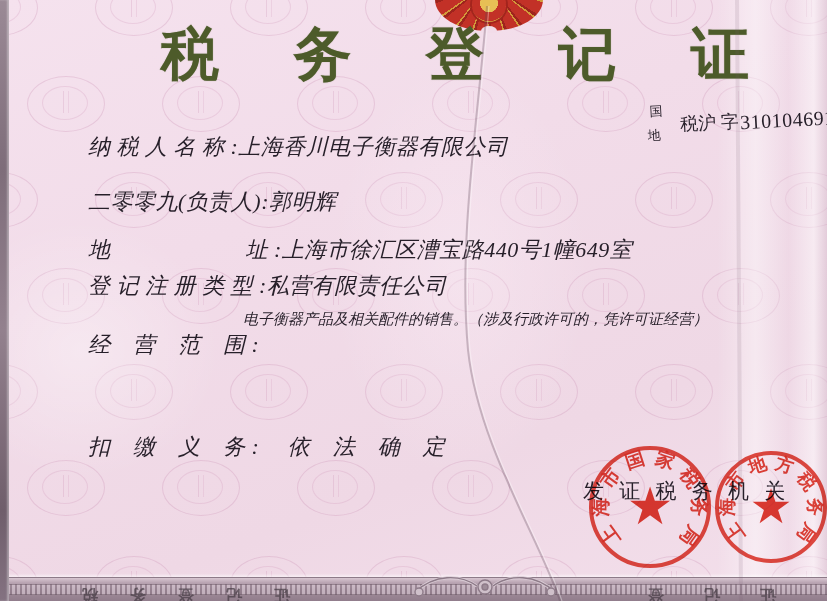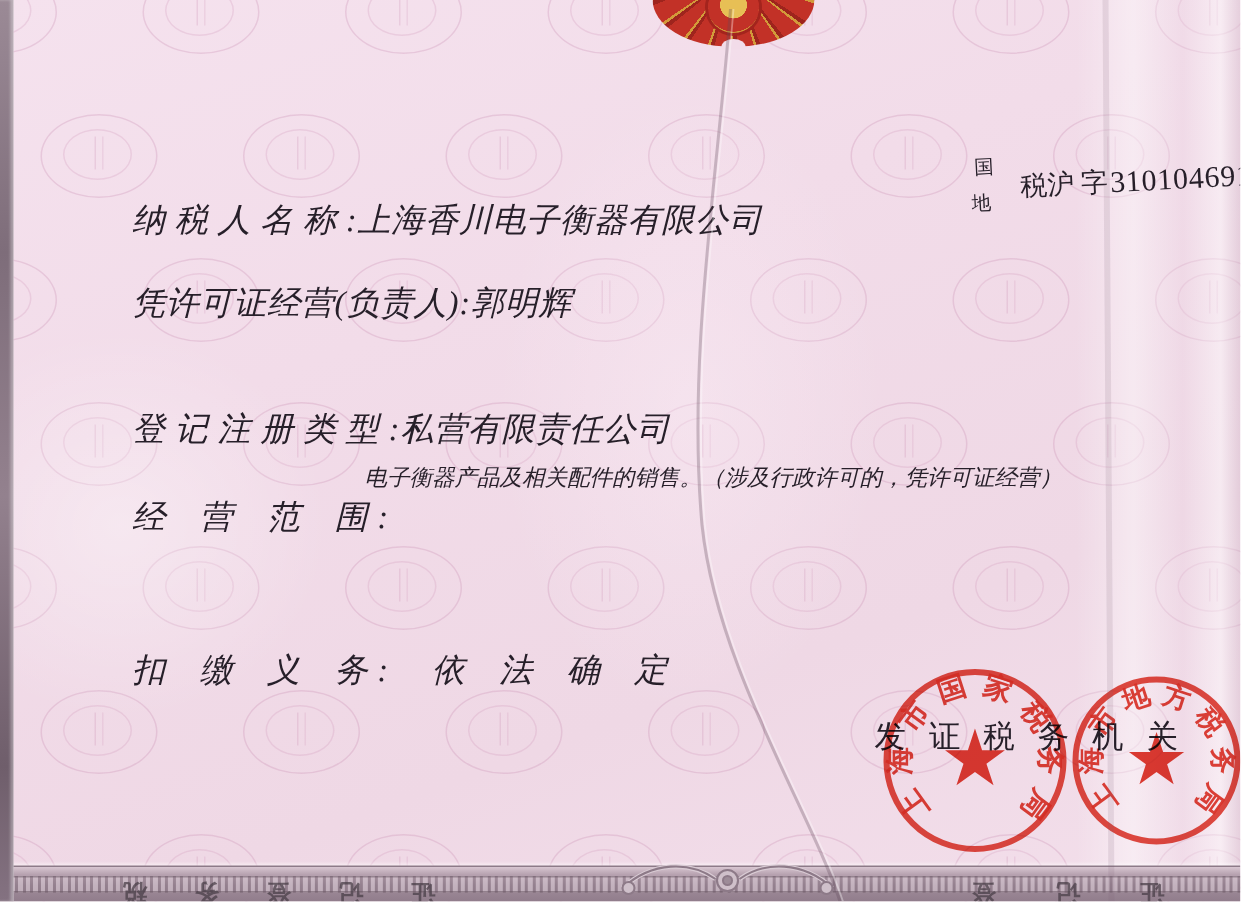--- a/index.html
+++ b/index.html
@@ -194,30 +194,32 @@
   <div class="light-patch" id="patch-left"></div>
   <div class="light-patch" id="patch-mid"></div>
   <div id="curl-band"></div>
 
   <div id="emblem">
     <div class="drape"></div>
     <div class="medallion"></div>
     <div class="notch"></div>
   </div>
 
+  <div id="title">税 务 登 记 证</div>
 
   <div id="cert-no">
     <span class="region" id="region-top">国</span>
     <span class="region" id="region-bottom">地</span>
     <span id="cert-series">税沪 字</span>
     <span id="cert-number">3101046915</span>
   </div>
 
   <div class="row row-0">纳 税 人 名 称 :上海香川电子衡器有限公司</div>
-  <div class="row row-1">凭许可证经营(负责人):郭明辉</div>
+  <div class="row row-1">二零零九(负责人):郭明辉</div>
+  <div class="row row-2">地　　　　　　址 :上海市徐汇区漕宝路440号1幢649室</div>
   <div class="row row-3">登 记 注 册 类 型 :私营有限责任公司</div>
   <div class="row row-5">经　营　范　围 :</div>
   <div class="row row-4">电子衡器产品及相关配件的销售。（涉及行政许可的，凭许可证经营）</div>
   <div class="row row-7">扣　缴　义　务 : 　依　法　确　定</div>
 
   <div id="issue-caption">发 证 税 务 机 关</div>
 
   <div class="stamp" id="stamp-0">
     <span class="star">★</span>
   <span class="seal-char" style="transform: rotate(-126deg) translateY(-49px);">上</span>

